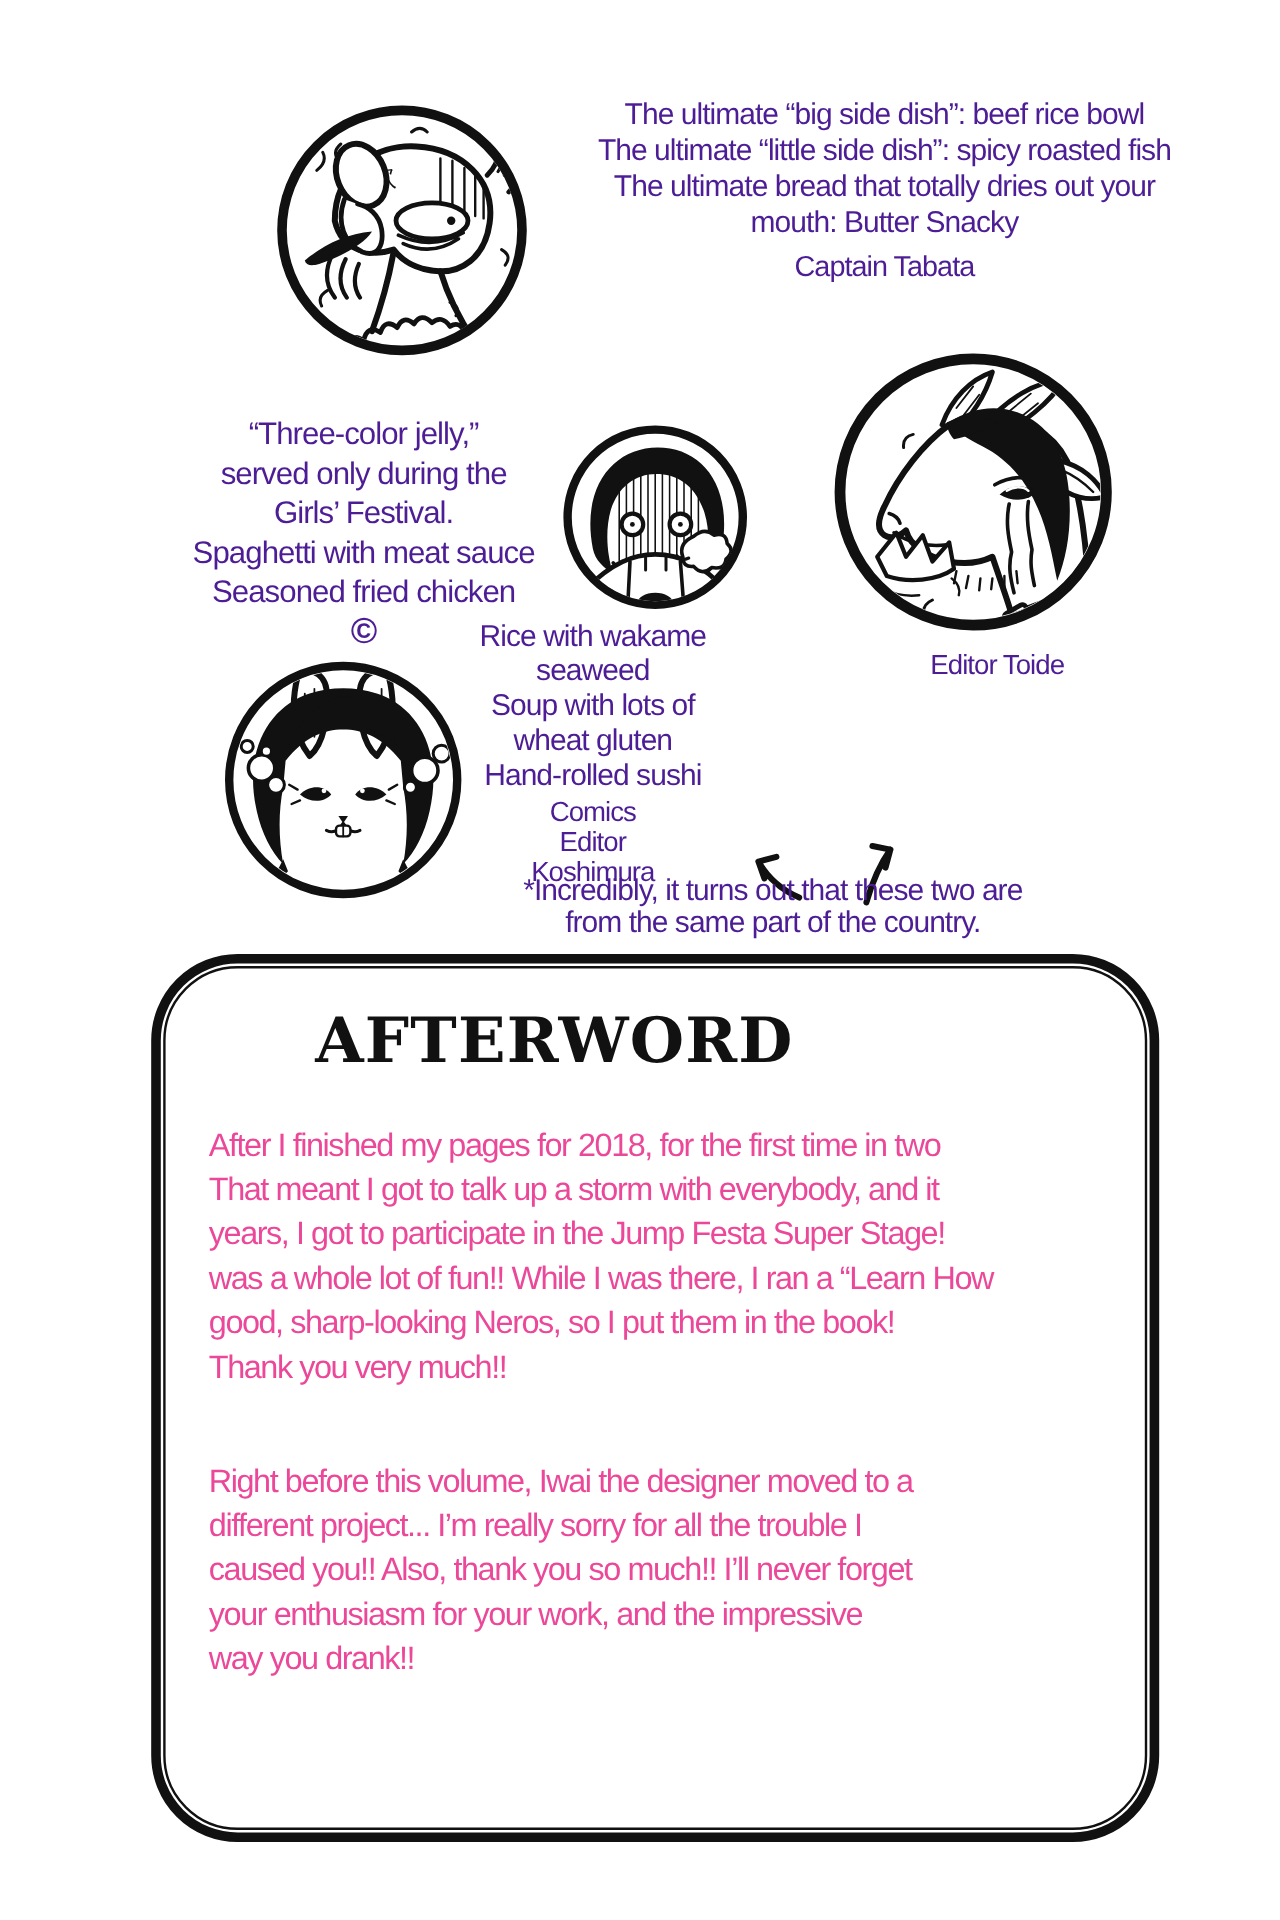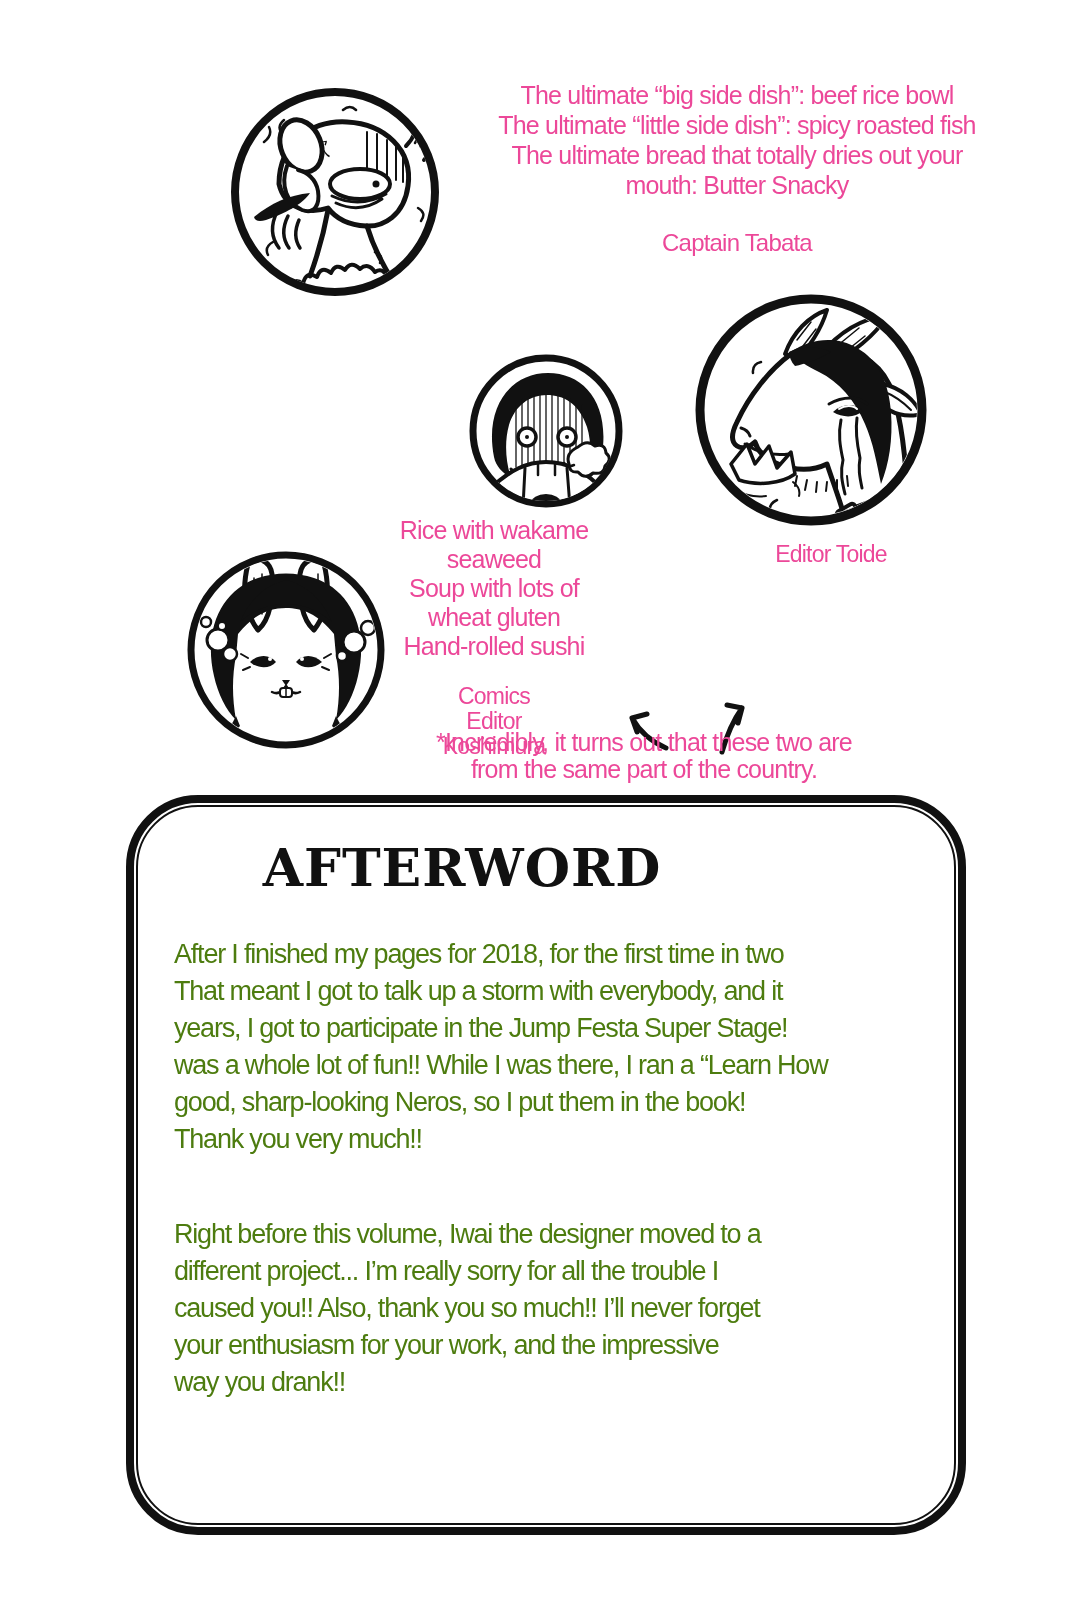--- a/index.html
+++ b/index.html
@@ -7,21 +7,21 @@
     position:relative; width:1067px; height:1600px;
     background:#ffffff; color:#111;
     font-family:"Liberation Sans", sans-serif;
     overflow:hidden;
   }
   svg.illo { position:absolute; }
   svg.illo path, svg.illo circle, svg.illo ellipse, svg.illo rect { vector-effect:none; }
 
   .note {
     position:absolute; display:flex; flex-direction:column; align-items:center;
-    text-align:center; letter-spacing:-0.8px; color:#ec4899;gap:20px;
+    text-align:center; letter-spacing:-0.8px; color:#4c1d95;
   }
   .note .lines { display:flex; flex-direction:column; align-items:center; }
   .note .line { display:block; white-space:nowrap; }
 
   .n-captain        { left:427px; top:80px;  width:620px; font-size:25px; line-height:30px; }
   .n-captain .author{ margin-top:8px; font-size:24px; }
   .n-hina           { left:123px; top:345px; width:360px; font-size:26px; line-height:33px; }
   .n-hina .mark     { margin-top:2px; font-size:30px; font-weight:bold; line-height:30px; }
   .n-koshimura      { left:354px; top:516px; width:280px; font-size:25px; line-height:29px; }
   .n-koshimura .roles { margin-top:3px; font-size:23px; line-height:25px; display:flex; flex-direction:column; align-items:center; }
@@ -36,21 +36,21 @@
   .afterword-box-inner {
     position:absolute; inset:2px; border:2px solid #111; border-radius:62px;
   }
   .afterword-title {
     position:absolute; left:126px; top:828px; width:672px;
     text-align:center; font-family:"DejaVu Serif", serif; font-weight:bold;
     font-size:52px; line-height:80px; letter-spacing:1px; color:#111;
   }
   .para {
     position:absolute; left:174px; width:780px;
-    font-size:27px; line-height:37px; letter-spacing:-1.2px; color:#4d7c0f;
+    font-size:27px; line-height:37px; letter-spacing:-1.2px; color:#ec4899;
   }
   .para .line { display:block; white-space:nowrap; }
   .para1 { top:936px; }
   .para2 { top:1216px; }
 </style>
 </head>
 <body>
 
 <div class="page">
 
@@ -82,20 +82,30 @@
   <div class="note n-captain">
     <div class="lines">
         <span class="line">The ultimate “big side dish”: beef rice bowl</span>
         <span class="line">The ultimate “little side dish”: spicy roasted fish</span>
         <span class="line">The ultimate bread that totally dries out your</span>
         <span class="line">mouth: Butter Snacky</span>
       </div>
     <div class="author">Captain Tabata</div>
   </div>
 
+  <div class="note n-hina">
+    <div class="lines">
+        <span class="line">“Three-color jelly,”</span>
+        <span class="line">served only during the</span>
+        <span class="line">Girls’ Festival.</span>
+        <span class="line">Spaghetti with meat sauce</span>
+        <span class="line">Seasoned fried chicken</span>
+      </div>
+    <div class="mark">©</div>
+  </div>
 
   <svg class="illo" style="left:466px; top:351px;" width="160" height="160" viewBox="0 0 160 160">
     <defs>
         <clipPath id="girlClip">
           <circle cx="80" cy="80" r="70"></circle>
         </clipPath>
       </defs>
     <circle cx="80" cy="80" r="73" fill="#fff" stroke="#111" stroke-width="7"></circle>
     <g clip-path="url(#girlClip)" stroke="#111" fill="none" stroke-linecap="round" stroke-linejoin="round">
       <path d="M28,106 C18,54 46,22 82,22 C118,22 144,52 136,104 C134,116 128,125 121,129 C125,112 126,92 121,76 C113,52 97,44 81,44 C63,44 49,55 43,74 C38,92 40,112 45,127 C37,122 30,116 28,106 Z" fill="#111" stroke="none"></path>

